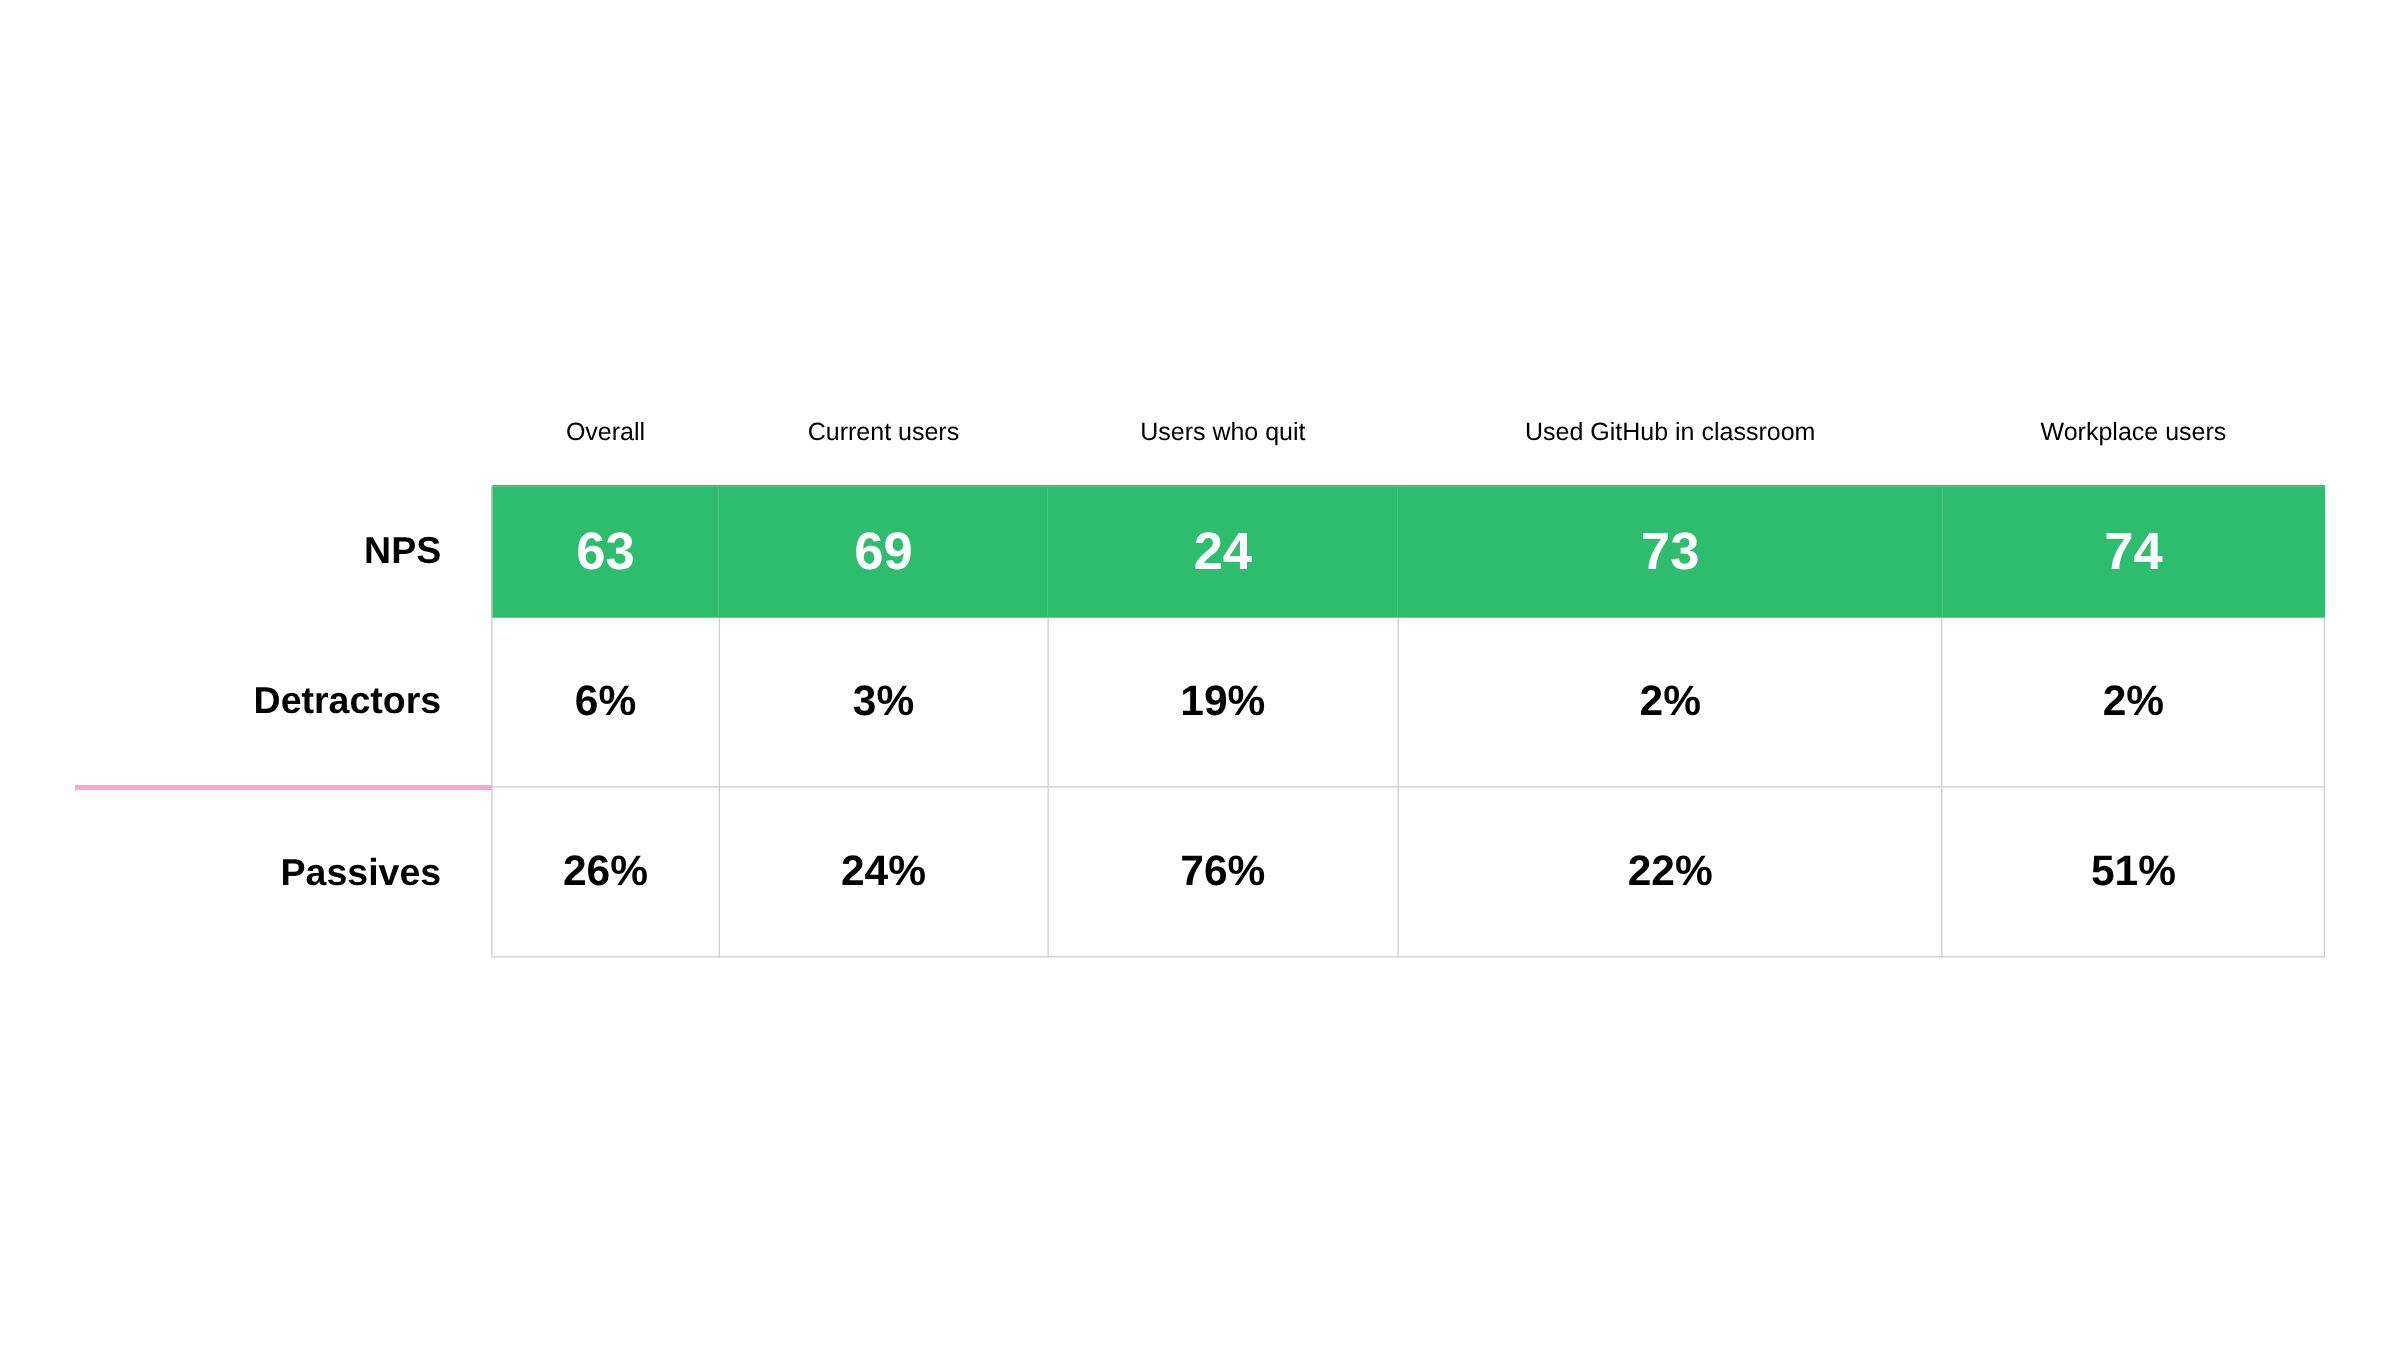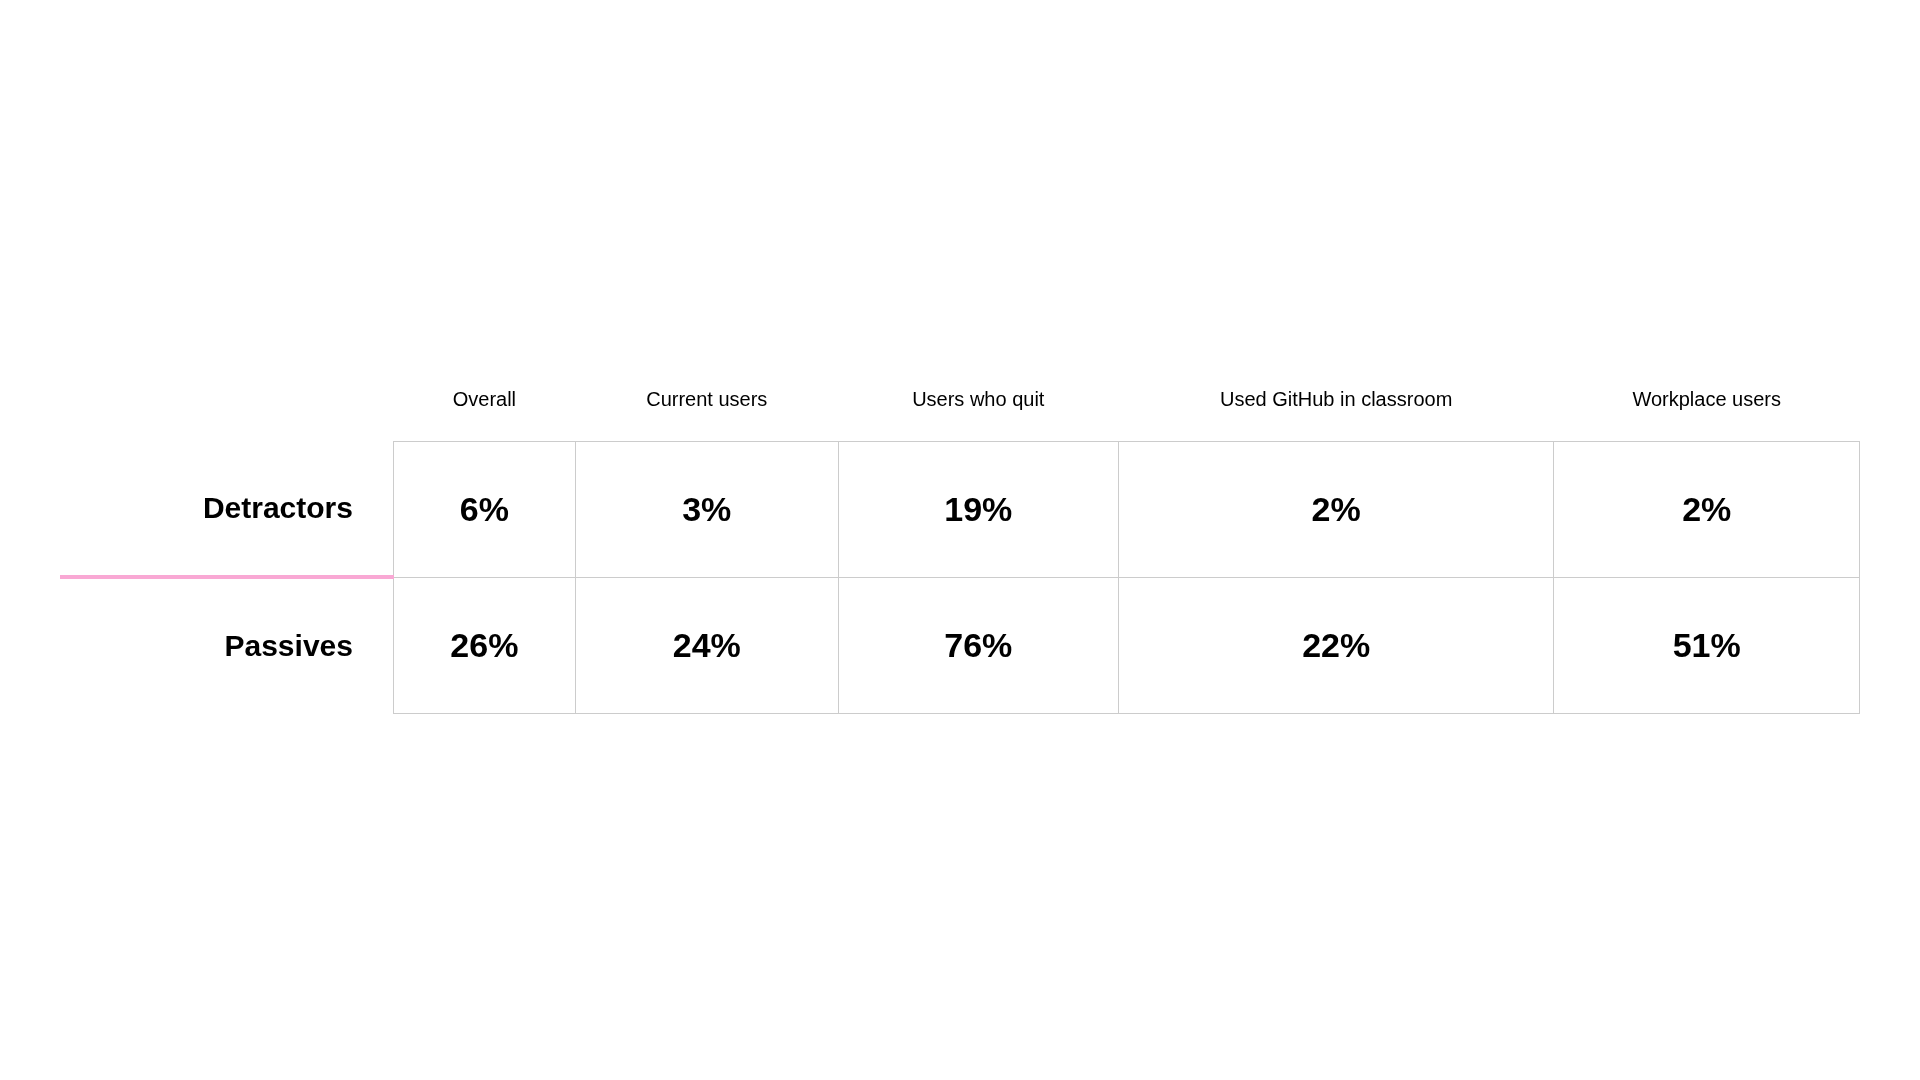--- a/index.html
+++ b/index.html
@@ -131,20 +131,28 @@
         <tr class="header-row">
           <th class="row-label-header"></th>
           <th>Overall</th>
           <th>Current users</th>
           <th>Users who quit</th>
           <th>Used GitHub in classroom</th>
           <th>Workplace users</th>
         </tr>
       </thead>
       <tbody>
+        <tr class="nps-row">
+          <td class="row-label">NPS</td>
+          <td>63</td>
+          <td>69</td>
+          <td>24</td>
+          <td>73</td>
+          <td>74</td>
+        </tr>
         <tr class="data-row">
           <td class="row-label">Detractors</td>
           <td>6%</td>
           <td>3%</td>
           <td>19%</td>
           <td>2%</td>
           <td>2%</td>
         </tr>
         <tr class="data-row">
           <td class="row-label">Passives</td>

